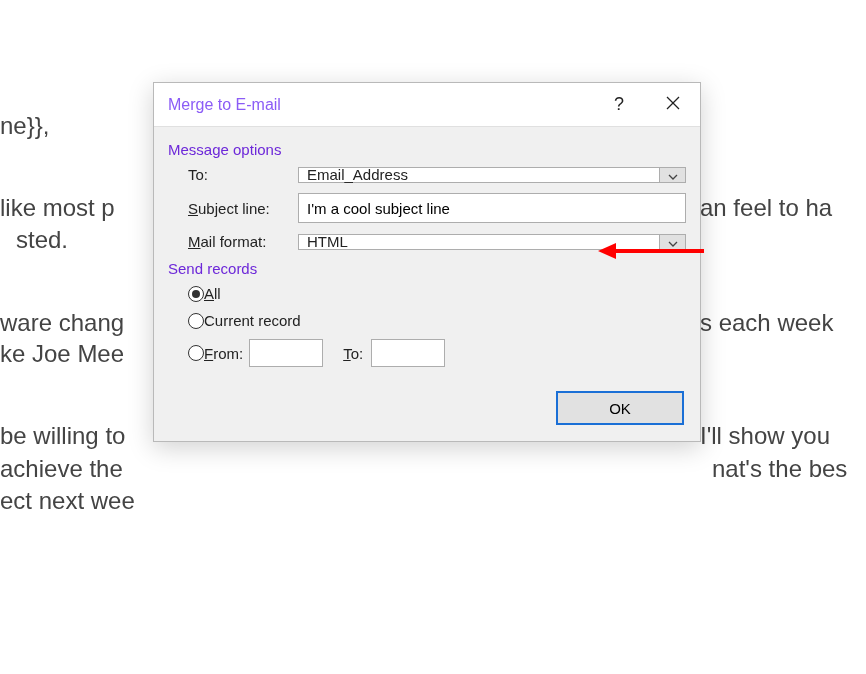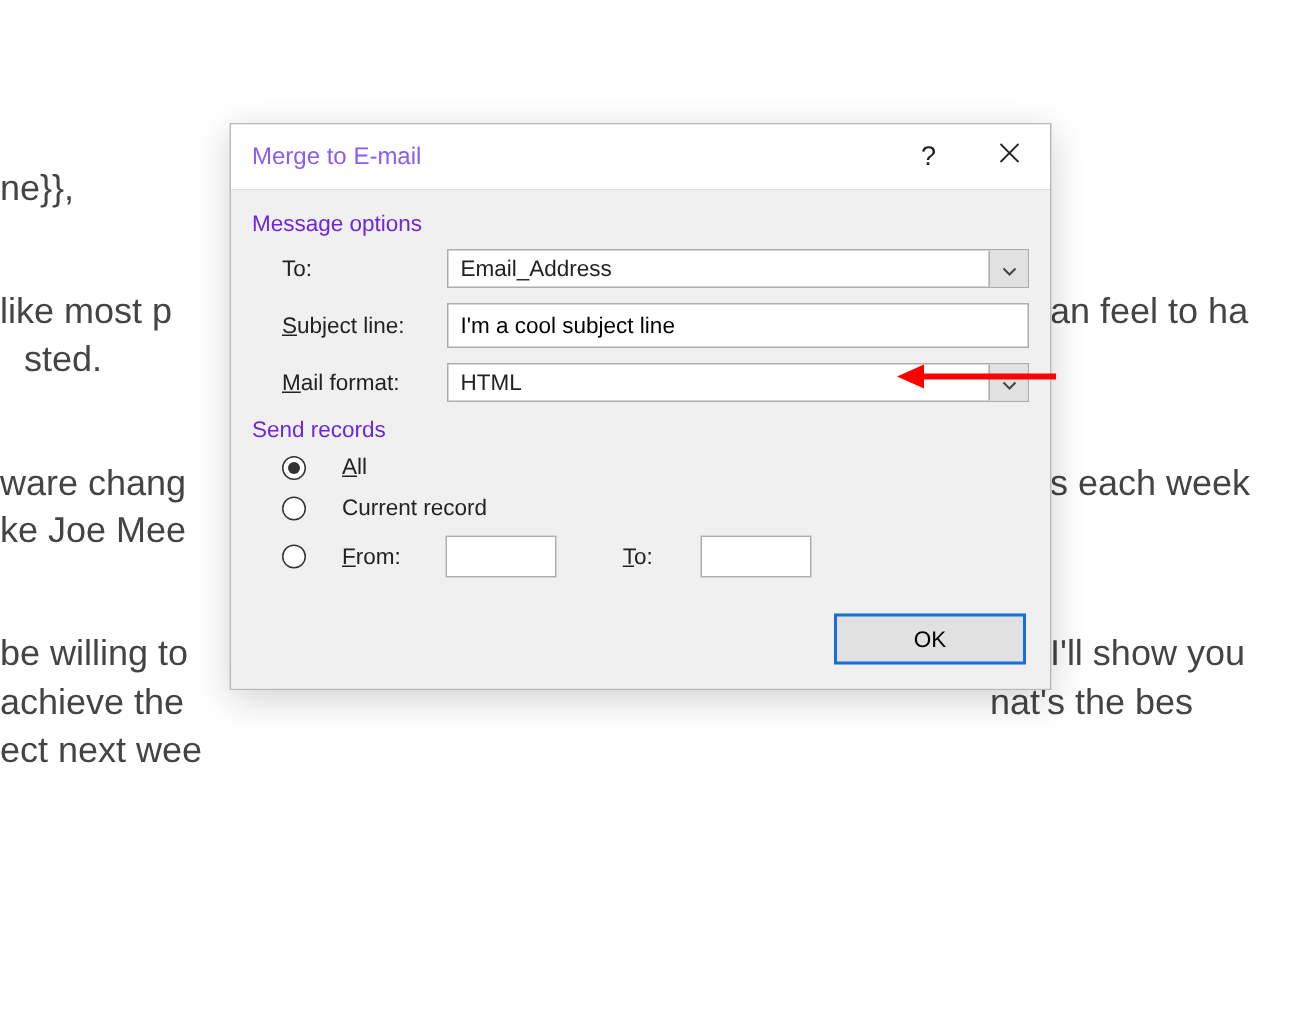--- a/index.html
+++ b/index.html
@@ -25,21 +25,21 @@
     .bg-line2 { position: absolute; top: 192px; left: 0; }
     .bg-line3 { position: absolute; top: 224px; left: 0; margin-left: 16px; }
     .bg-line4 { position: absolute; top: 307px; left: 0; }
     .bg-line5 { position: absolute; top: 338px; left: 0; }
     .bg-line6 { position: absolute; top: 420px; left: 0; }
     .bg-line7 { position: absolute; top: 453px; left: 0; }
     .bg-line8 { position: absolute; top: 485px; left: 0; }
     .bg-right1 { position: absolute; top: 192px; left: 700px; }
     .bg-right4 { position: absolute; top: 307px; left: 700px; }
     .bg-right6 { position: absolute; top: 420px; left: 700px; }
-    .bg-right7 { position: absolute; top: 453px; left: 660px; }
+    .bg-right7 { position: absolute; top: 453px; left: 712px; }
 
     .dialog {
       position: absolute;
       left: 153px;
       top: 82px;
       width: 548px;
       background: #fff;
       border: 1px solid #b9b9b9;
       box-shadow: 0 6px 24px rgba(0,0,0,0.18);
       font-size: 15px;
@@ -91,21 +91,21 @@
     .form-label {
       width: 110px;
       font-size: 15px;
       color: #222;
     }
     .underline-first { text-decoration: underline; }
     .dropdown {
       flex: 1;
       display: flex;
       align-items: stretch;
-      height: 26px;
+      height: 16px;
       background: #fff;
       border: 1px solid #adadad;
     }
     .dropdown-text {
       flex: 1;
       padding: 4px 8px;
       font-size: 15px;
       display: flex;
       align-items: center;
     }
@@ -127,21 +127,21 @@
       padding: 4px 8px;
       font-size: 15px;
       font-family: inherit;
     }
     .send-records { margin-top: 8px; }
     .radio-row {
       display: flex;
       align-items: center;
       margin-left: 20px;
       margin-bottom: 10px;
-      gap: 24px;
+      gap: 0;
     }
     .radio {
       width: 16px;
       height: 16px;
       border: 1px solid #333;
       border-radius: 50%;
       background: #fff;
       display: inline-flex;
       align-items: center;
       justify-content: center;

